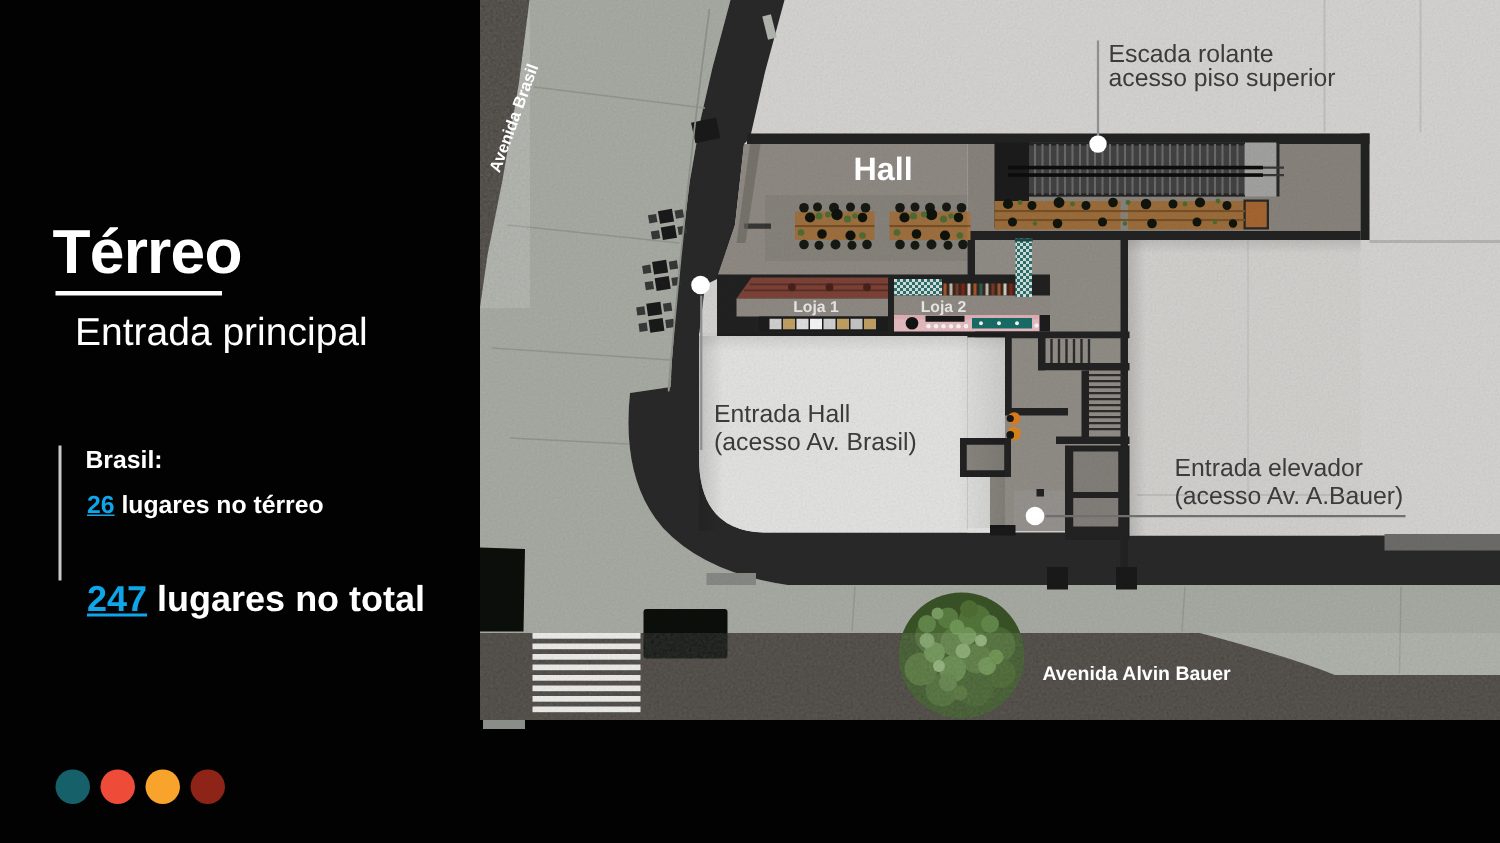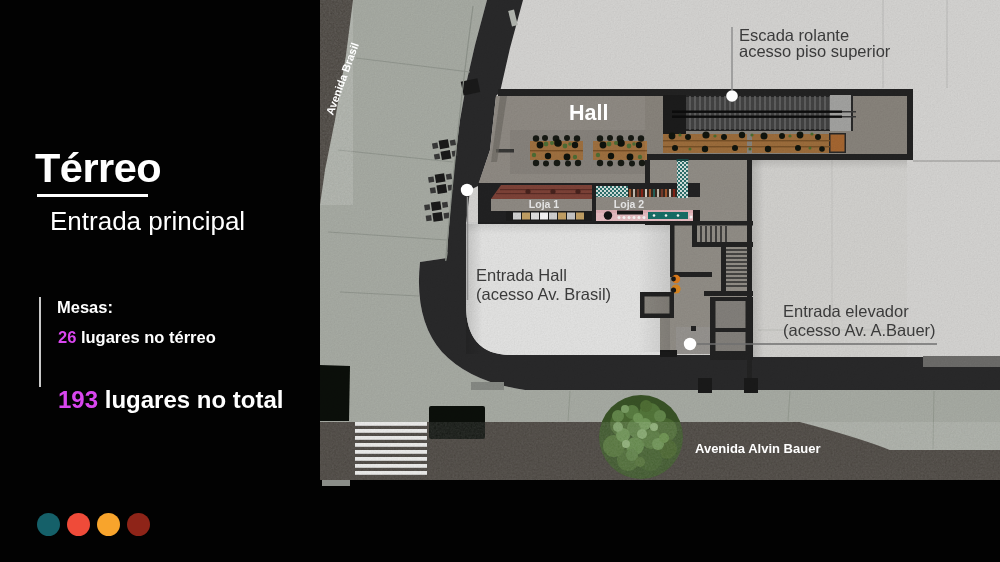--- a/index.html
+++ b/index.html
@@ -8,33 +8,33 @@
   .abs{position:absolute;}
   #panel{position:absolute;left:0;top:0;width:320px;height:558px;background:#020202;color:#fff;}
   #titulo{position:absolute;left:35px;top:147px;font-size:41.5px;font-weight:bold;line-height:1;letter-spacing:-0.5px;}
   #uline{position:absolute;left:37px;top:194px;width:111px;height:2.5px;background:#fefefe;}
   #sub{position:absolute;left:50px;top:208px;font-size:26px;line-height:1;}
   #vline{position:absolute;left:39px;top:297px;width:2px;height:90px;background:#c9c9c9;}
   #mesas{position:absolute;left:57px;top:299px;font-size:16.5px;font-weight:bold;line-height:1;}
   #l1{position:absolute;left:58px;top:329px;font-size:16.5px;font-weight:bold;line-height:1;}
   #l2{position:absolute;left:58px;top:357px;font-size:16.5px;font-weight:bold;line-height:1;}
   #l3{position:absolute;left:58px;top:388px;font-size:24px;font-weight:bold;line-height:1;}
-  .teal{color:#d946ef;}
+  .teal{color:#0ea5e9;text-decoration:underline;}
   .dot{position:absolute;top:513px;width:23px;height:23px;border-radius:50%;}
 </style>
 </head>
 <body>
 <div id="panel">
   <div id="titulo">Térreo</div>
   <div id="uline"></div>
   <div id="sub">Entrada principal</div>
   <div id="vline"></div>
-  <div id="mesas">Mesas:</div>
+  <div id="mesas">Brasil:</div>
   <div id="l1"><span class="teal">26</span> lugares no térreo</div>
-  <div id="l3"><span class="teal">193</span> lugares no total</div>
+  <div id="l3"><span class="teal">247</span> lugares no total</div>
   <div class="dot" style="left:37px;background:#156069;"></div>
   <div class="dot" style="left:67px;background:#ef4b39;"></div>
   <div class="dot" style="left:97px;background:#f8a42c;"></div>
   <div class="dot" style="left:127px;background:#8e2418;"></div>
 </div>
 <svg class="abs" style="left:320px;top:0;" width="680" height="562" viewBox="0 0 680 562">
 <defs>
   <pattern id="chk" width="4" height="4" patternUnits="userSpaceOnUse">
     <rect width="4" height="4" fill="#dce8e5"></rect>
     <rect width="2" height="2" fill="#2e736f"></rect>

